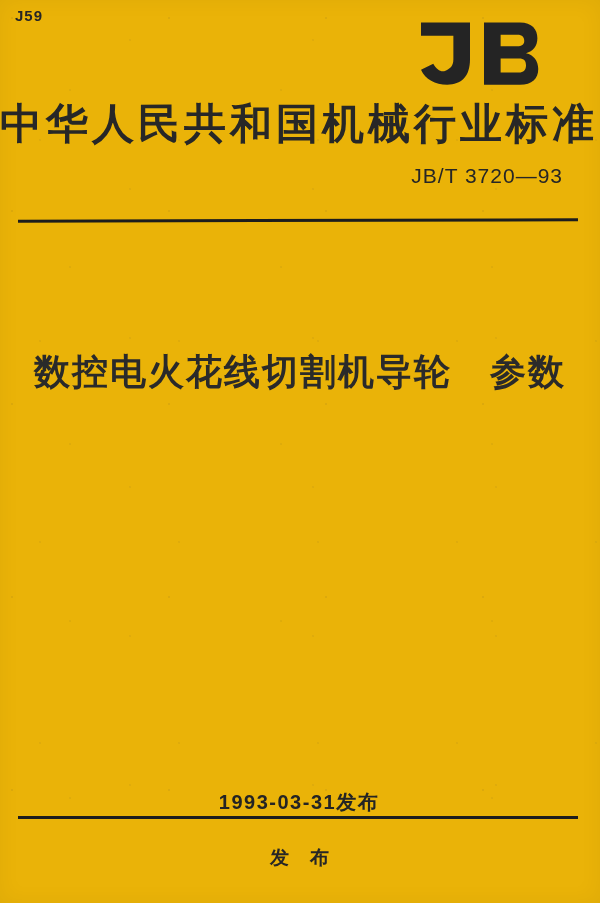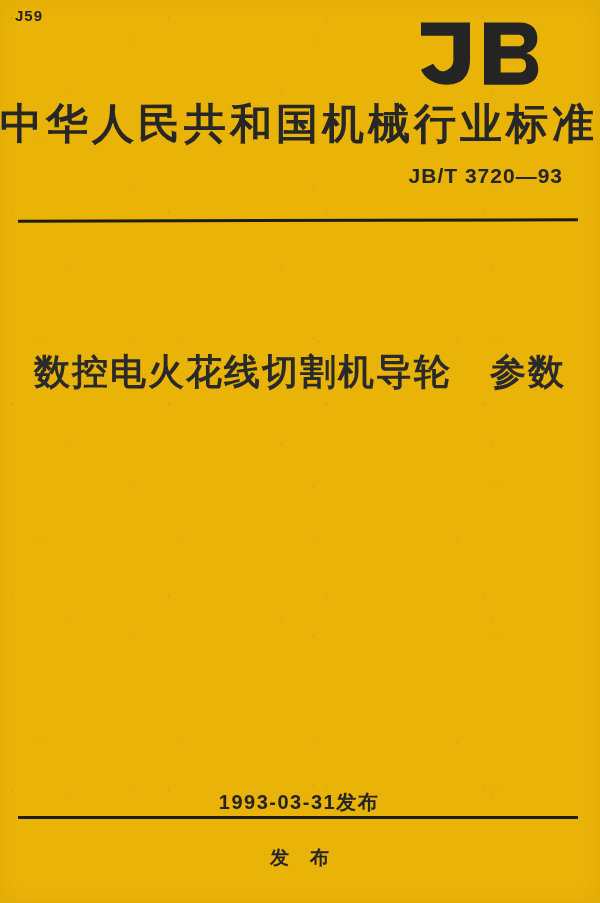--- a/index.html
+++ b/index.html
@@ -76,21 +76,21 @@
     letter-spacing: 4px;
     white-space: nowrap;
     color: #272727;
   }
 
   .std-number {
     position: absolute;
     top: 164px;
     right: 37px;
     font-size: 21px;
-    font-weight: bold;
+    font-weight: normal;
     letter-spacing: 1px;
     color: #262626;
   }
 
   .rule {
     position: absolute;
     left: 18px;
     width: 560px;
     height: 3px;
     background: #1d1d1d;

